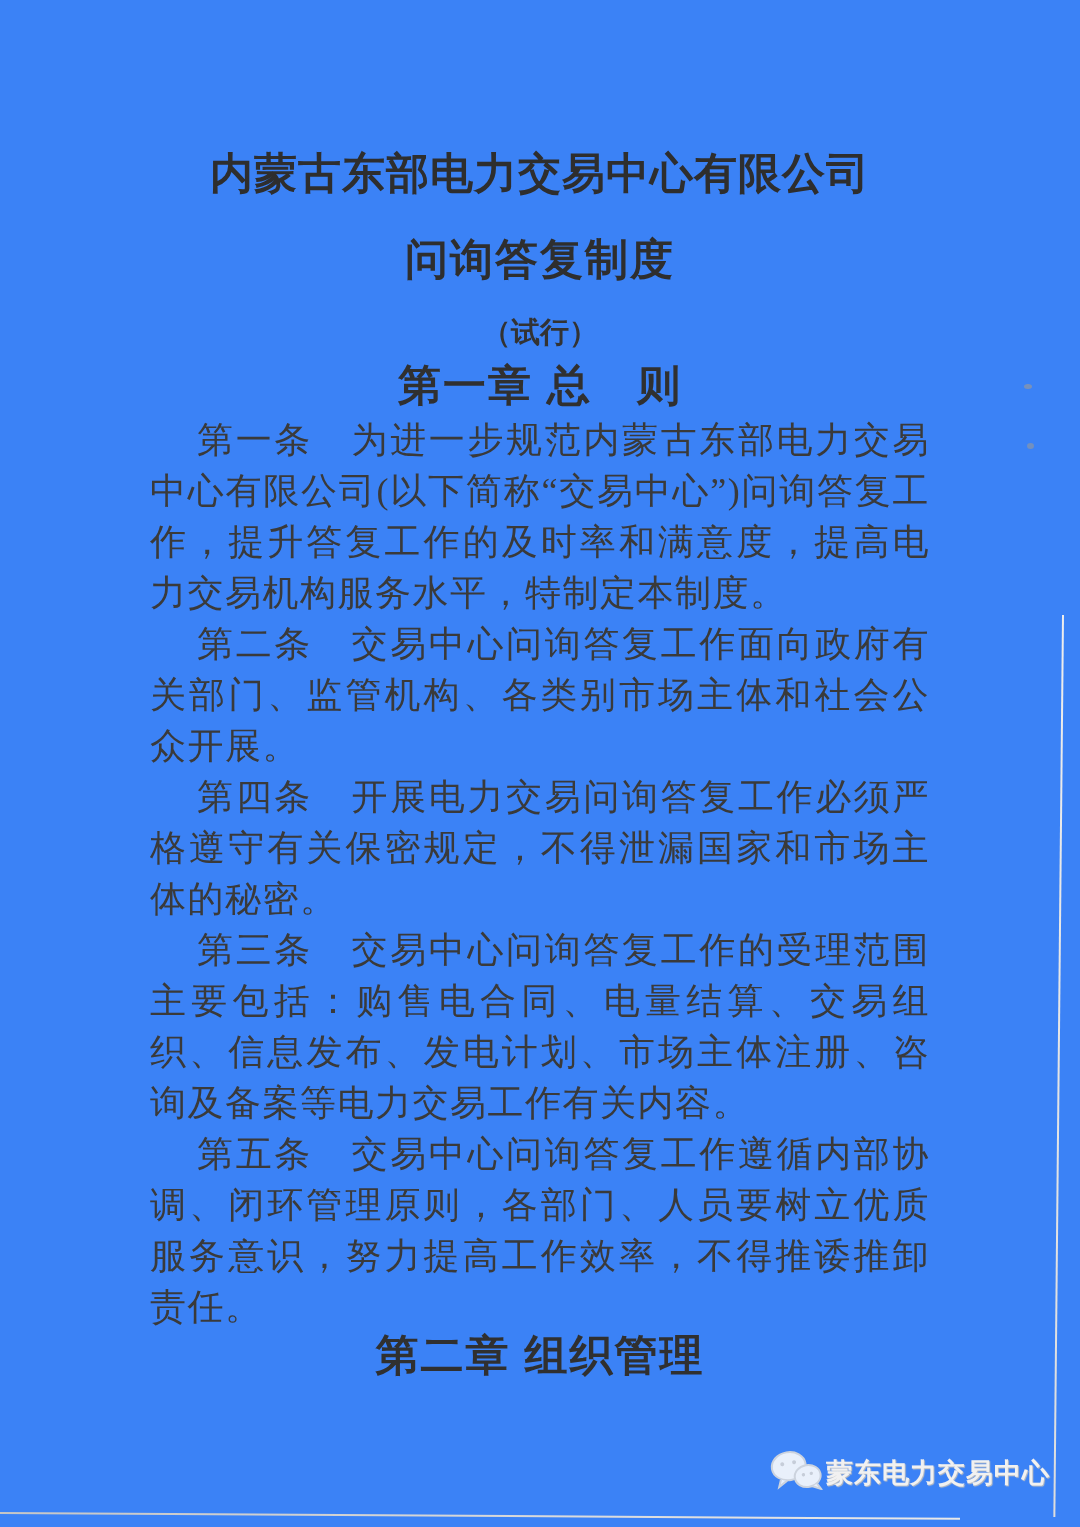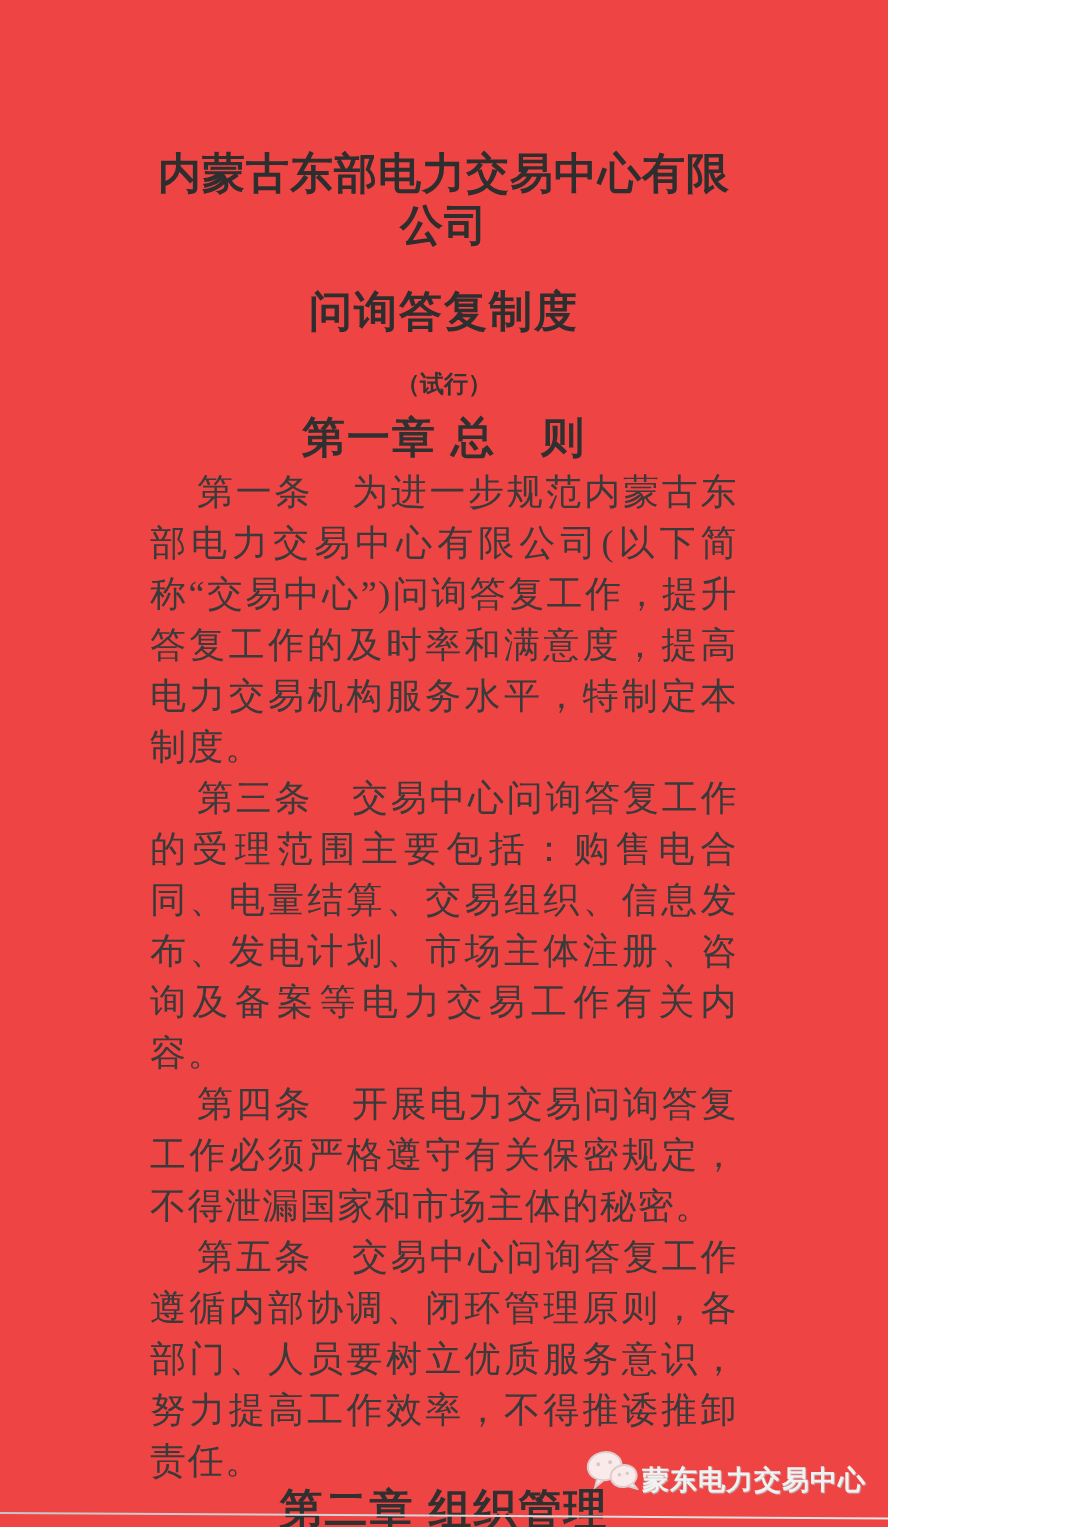--- a/index.html
+++ b/index.html
@@ -3,22 +3,22 @@
 <meta charset="utf-8">
 <style>
   html, body { margin: 0; padding: 0; }
   body {
     width: 1080px; height: 1527px;
     background: #ffffff;
     font-family: "Liberation Serif", serif;
   }
   .page {
     position: relative;
-    width: 888px; height: 1527px;
-    background: #ef4444;
+    width: 1080px; height: 1527px;
+    background: #3b82f6;
     overflow: hidden;
     color: #383838;
   }
   .content {
     position: absolute;
     left: 150px; right: 150px; top: 0;
   }
   .doc-title {
     margin: 148px 0 0 0;
     font-size: 43px;
@@ -34,21 +34,21 @@
     font-size: 43px;
     line-height: 52px;
     font-weight: bold;
     text-align: center;
     color: #2e2e2e;
     letter-spacing: 2px;
     font-family: "Liberation Serif", serif;
   }
   .trial {
     margin: 26px 0 0 0;
-    font-size: 24px;
+    font-size: 29px;
     line-height: 40px;
     font-weight: bold;
     text-align: center;
     color: #333333;
   }
   .chapter-heading {
     margin: 11px 0 0 0;
     font-size: 43px;
     line-height: 44px;
     font-weight: 700;
@@ -67,24 +67,24 @@
     font-size: 36px;
     line-height: 51px;
     letter-spacing: 1.5px;
     text-align: justify;
     text-justify: inter-character;
     text-indent: 47px;
     color: #3a3a3a;
   }
   .watermark {
     position: absolute;
-    right: 22px;
+    right: 30px;
     top: 1448px;
     display: flex;
-    align-items: flex-end;
+    align-items: center;
     gap: 4px;
     user-select: none;
   }
   .watermark-text {
     font-size: 27px;
     letter-spacing: 1px;
     font-weight: bold;
     color: #f1f1f1;
     text-shadow: 1px 1px 1px #c0c0c0;
     font-family: "Liberation Sans", sans-serif;
@@ -120,22 +120,23 @@
     <div class="doc-title">内蒙古东部电力交易中心有限公司</div>
 
     <div class="doc-title2">问询答复制度</div>
 
     <div class="trial">（试行）</div>
 
     <div class="chapter-heading">第一章 总　则</div>
 
     <div class="body-text">
       <p class="article">第一条　为进一步规范内蒙古东部电力交易中心有限公司(以下简称“交易中心”)问询答复工作，提升答复工作的及时率和满意度，提高电力交易机构服务水平，特制定本制度。</p>
+      <p class="article">第二条　交易中心问询答复工作面向政府有关部门、监管机构、各类别市场主体和社会公众开展。</p>
+      <p class="article">第四条　开展电力交易问询答复工作必须严格遵守有关保密规定，不得泄漏国家和市场主体的秘密。</p>
       <p class="article">第三条　交易中心问询答复工作的受理范围主要包括：购售电合同、电量结算、交易组织、信息发布、发电计划、市场主体注册、咨询及备案等电力交易工作有关内容。</p>
-      <p class="article">第四条　开展电力交易问询答复工作必须严格遵守有关保密规定，不得泄漏国家和市场主体的秘密。</p>
       <p class="article">第五条　交易中心问询答复工作遵循内部协调、闭环管理原则，各部门、人员要树立优质服务意识，努力提高工作效率，不得推诿推卸责任。</p>
     </div>
 
     <div class="chapter-heading second">第二章 组织管理</div>
 
     <div>
     </div>
 
   </div>
 

